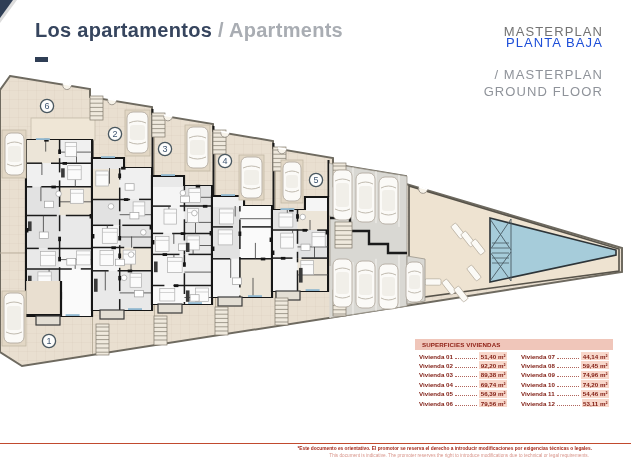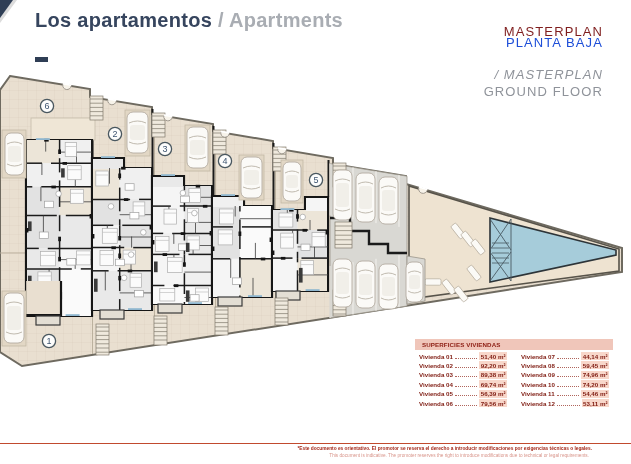--- a/index.html
+++ b/index.html
@@ -1,22 +1,22 @@
 <!DOCTYPE html>
 <html><head><meta charset="utf-8">
 <style>
 html,body{margin:0;padding:0;}
 body{width:631px;height:464px;position:relative;background:#ffffff;overflow:hidden;
  font-family:"Liberation Sans",sans-serif;}
-.hleft{position:absolute;left:35px;top:9px;font-size:20px;font-weight:bold;color:#36455e;letter-spacing:0.3px;}
+.hleft{position:absolute;left:35px;top:19px;font-size:20px;font-weight:bold;color:#36455e;letter-spacing:0.3px;}
 .hleft .gr{color:#a9adb3;}
 .hdash{position:absolute;left:35px;top:57px;width:13px;height:4.5px;background:#2f3e55;}
-.hr1{position:absolute;right:28px;top:23.5px;font-size:13px;color:#7f1d1d;letter-spacing:1.1px;text-align:center;}
+.hr1{position:absolute;right:28px;top:23.5px;font-size:13px;color:#737373;letter-spacing:1.1px;text-align:center;}
 .hr2{position:absolute;right:28px;top:34.8px;font-size:13px;color:#1d4ed8;letter-spacing:1.1px;text-align:right;}
-.hr3{position:absolute;right:28px;top:66.5px;font-size:13px;color:#8f939a;letter-spacing:1.1px;text-align:right;font-style:italic;}
+.hr3{position:absolute;right:28px;top:66.5px;font-size:13px;color:#8f939a;letter-spacing:1.1px;text-align:right;}
 .hr4{position:absolute;right:28px;top:84.2px;font-size:13px;color:#8f939a;letter-spacing:1.1px;text-align:center;}
 .tableh{position:absolute;left:415px;top:338.5px;width:198px;height:11px;background:#f0c6ba;
  color:#8c1d12;font-size:6.2px;font-weight:bold;line-height:11px;padding-left:7px;box-sizing:border-box;letter-spacing:0.1px;}
 .tcol{position:absolute;top:352px;width:88px;}
 .tcol1{left:419px;}
 .tcol2{left:521px;}
 .trow{display:flex;align-items:baseline;height:9.45px;font-size:6.2px;font-weight:bold;color:#7e1a10;}
 .tl{white-space:nowrap;}
 .dots{flex:1;border-bottom:1px dotted #b0655c;margin:0 2px 2px 2px;min-width:4px;}
 .tv{background:#f8d7ca;padding:0.5px 1.5px;white-space:nowrap;}

